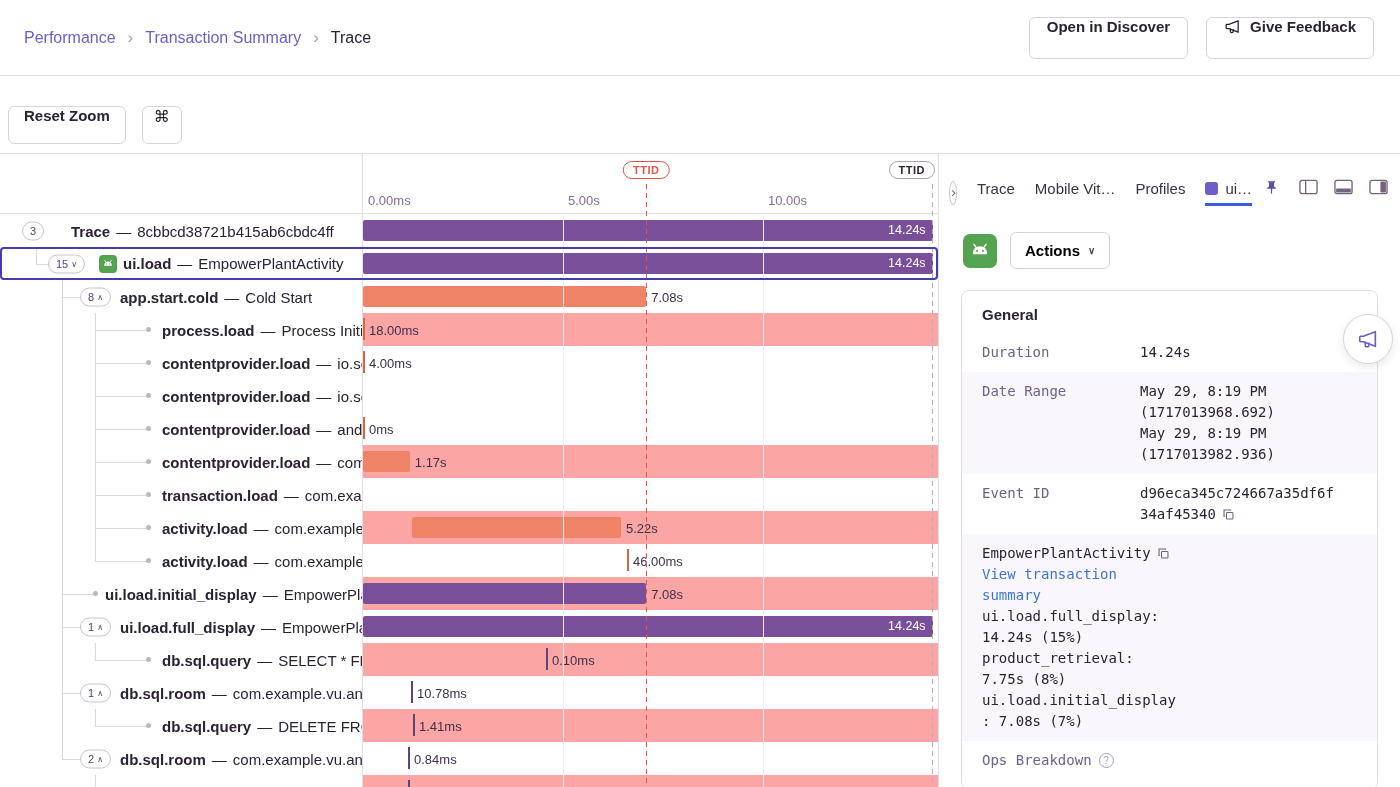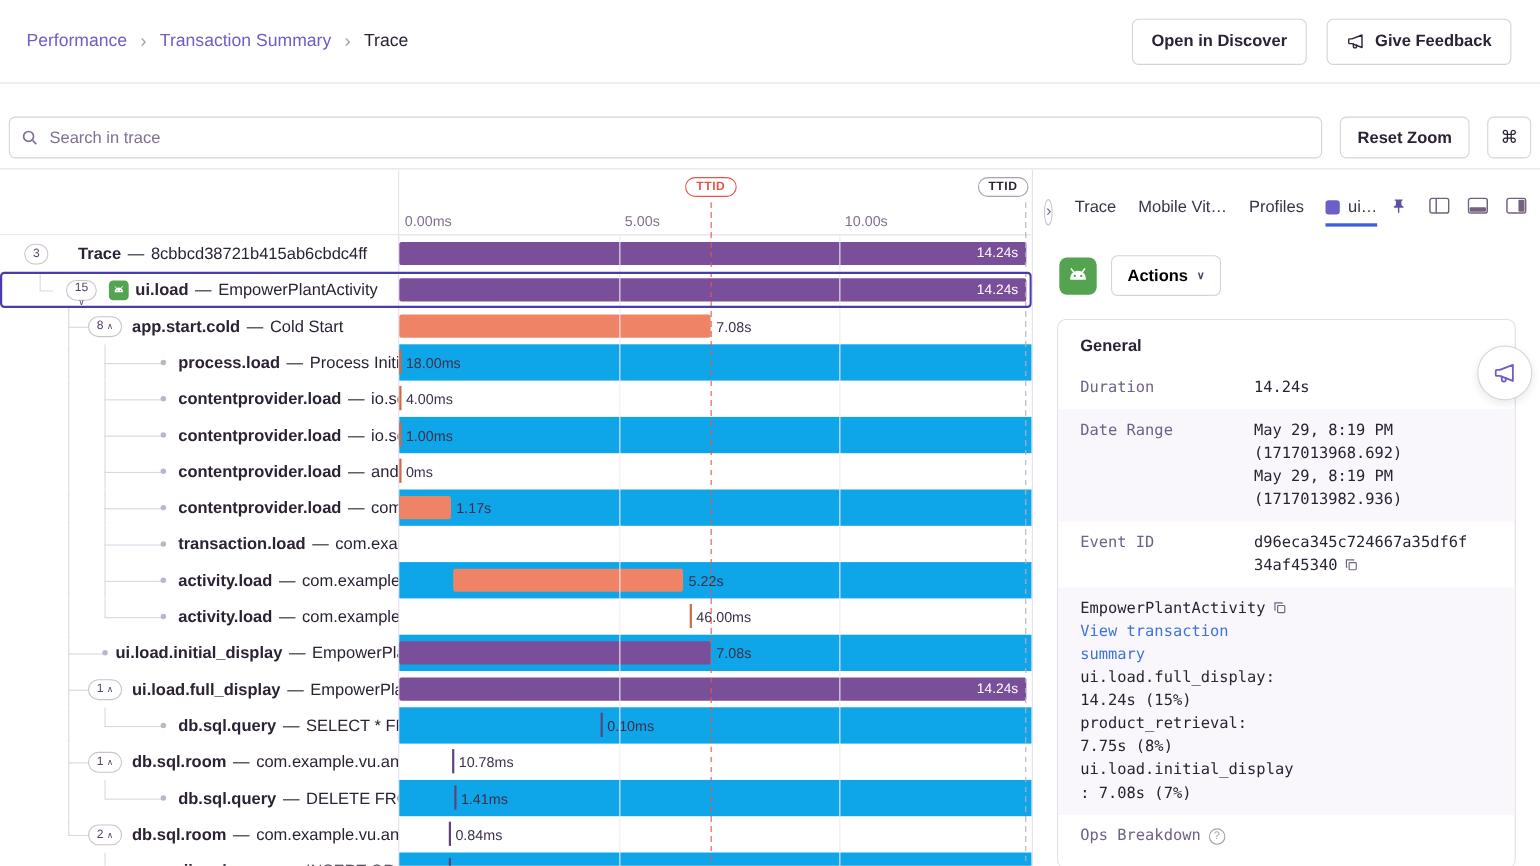--- a/index.html
+++ b/index.html
@@ -13,21 +13,21 @@
        font-family:"Liberation Sans",sans-serif;font-size:15px;position:relative}
 
   
   .app-header{height:76px;display:flex;align-items:center;justify-content:space-between;
               padding:0 26px 0 24px;border-bottom:1px solid var(--border)}
   .breadcrumb{display:flex;align-items:center;gap:12px;font-size:16px}
   .crumb-link{color:var(--accent-purple);cursor:pointer;text-decoration:none}
   .crumb-sep{color:#a99cb5;font-size:17px}
   .crumb-current{color:var(--text)}
   .header-actions{display:flex;gap:18px}
-  .btn{display:inline-flex;align-items:center;gap:9px;background:#fff;border:1px solid #d8d2de;
+  .btn{display:inline-flex;gap:9px;background:#fff;border:1px solid #d8d2de;
        border-radius:6px;padding:0 17px;height:42px;font-weight:700;font-size:15px;color:var(--text);
        font-family:inherit;cursor:pointer}
   .btn svg{width:17px;height:17px}
 
   
   .toolbar{display:flex;align-items:center;gap:16px;padding:30px 8px 9px}
   .search-box{flex:1;position:relative}
   .search-box svg{position:absolute;left:11px;top:50%;transform:translateY(-50%);width:16px;height:16px;color:#80708f}
   .search-box input{width:100%;height:38px;border:1px solid #d8d2de;border-radius:6px;padding:0 12px 0 36px;
        font-size:15px;color:var(--text);font-family:inherit;outline:none}
@@ -36,21 +36,21 @@
   .btn-cmd{height:38px;width:40px;padding:0;justify-content:center;font-size:16px;font-weight:400}
 
   
   .main{display:flex;height:635px;border-top:1px solid var(--border);position:relative;overflow:hidden}
   .left-region{width:938px;position:relative;overflow:hidden;flex:none}
   .t-row{display:flex;height:33px;position:relative}
   .header-row{height:60px}
   .cell-tree{width:363px;flex:none;position:relative;border-right:1px solid var(--border);overflow:hidden;background:#fff}
   .cell-span{width:575px;flex:none;position:relative}
   .header-row .cell-tree,.header-row .cell-span{border-bottom:1px solid var(--border);background:#fff}
-  .cell-span.alt{background:#0ea5e9}
+  .cell-span.alt{background:#fca5a5}
   .t-row.selected .cell-span{background:#fff}
   .t-row.selected::after{content:'';position:absolute;inset:0;border:2px solid var(--selected-border);
         border-radius:4px;pointer-events:none;z-index:6}
 
   
   .vline{position:absolute;top:0;bottom:0;width:1px;background:#dcd5e3}
   .vline.half{bottom:50%}
   .hline{position:absolute;top:50%;height:1px;background:#dcd5e3}
   .tdot{position:absolute;top:50%;margin-top:-2.5px;width:5px;height:5px;border-radius:50%;background:#beb5c9}
   .badge{position:absolute;top:50%;transform:translateY(-50%);display:inline-flex;align-items:center;gap:3px;
@@ -143,29 +143,20 @@
             <path d="M20 4L7 9H4a1 1 0 0 0-1 1v4a1 1 0 0 0 1 1h3l13 5V4z"></path>
             <path d="M9 15.5V19a1.5 1.5 0 0 0 1.5 1.5h1A1.5 1.5 0 0 0 13 19v-2.4"></path>
           </svg>
       </span>
       <span>Give Feedback</span>
     </button>
   </div>
 </header>
 
 <div class="toolbar">
-  <div class="search-box">
-    <span style="display:contents">
-      <svg viewBox="0 0 16 16" fill="none" stroke="currentColor" stroke-width="1.5" style="position:absolute;left:11px;top:50%;transform:translateY(-50%);width:16px;height:16px;color:#80708f">
-          <circle cx="7" cy="7" r="4.5"></circle>
-          <path d="M10.6 10.6L14 14"></path>
-        </svg>
-    </span>
-    <input type="text" placeholder="Search in trace" style="">
-  </div>
   <button class="btn btn-sm">
     <span>Reset Zoom</span>
   </button>
   <button class="btn btn-cmd">
     <span>⌘</span>
   </button>
 </div>
 
 <div class="main">
 
@@ -195,21 +186,21 @@
           <div class="cell-span">
             <div class="bar" style="left: 0px; width: 569.6px; background: rgb(122, 79, 153);">
               <span class="bar-in">14.24s</span>
             </div>
           </div>
         </div>
         <div class="t-row selected">
           <div class="cell-tree">
             <div class="vline half" style="left: 36px;"></div>
             <div class="hline" style="left: 36px; width: 12px;"></div>
-            <div class="badge" style="left: 60px; flex-direction: column;">
+            <div class="badge" style="left: 48px;">
               <span>15</span>
               <span class="bchev">∨</span>
             </div>
             <div class="row-label" style="left: 99px;">
               <span class="droid">
                 <svg viewBox="0 0 24 24">
                   <path d="M12 7.5c-3.6 0-6.5 2.7-6.5 6.2V15h13v-1.3c0-3.5-2.9-6.2-6.5-6.2z" fill="#fff"></path>
                   <circle cx="9.3" cy="11.9" r="0.95" fill="#54a351"></circle>
                   <circle cx="14.7" cy="11.9" r="0.95" fill="#54a351"></circle>
                   <path d="M8.2 8.4L6.4 5.9M15.8 8.4l1.8-2.5" stroke="#fff" stroke-width="1.3" stroke-linecap="round"></path>
@@ -283,24 +274,20 @@
           <div class="cell-tree">
             <div class="vline" style="left: 62px;"></div>
             <div class="vline" style="left: 95px;"></div>
             <div class="hline" style="left: 95px; width: 53px;"></div>
             <div class="tdot" style="left: 146px;"></div>
             <div class="row-label" style="left: 162px;">
               <b>contentprovider.load</b>
               <span class="sep">—</span>
               <span>io.sentry.android.core.SentryPerformanceProvider</span>
             </div>
-          </div>
-          <div class="cell-span alt">
-            <div class="tick" style="left: 0px; background: rgb(207, 106, 66);"></div>
-            <div class="dur" style="left: 6px;">1.00ms</div>
           </div>
         </div>
         <div class="t-row">
           <div class="cell-tree">
             <div class="vline" style="left: 62px;"></div>
             <div class="vline" style="left: 95px;"></div>
             <div class="hline" style="left: 95px; width: 53px;"></div>
             <div class="tdot" style="left: 146px;"></div>
             <div class="row-label" style="left: 162px;">
               <b>contentprovider.load</b>

